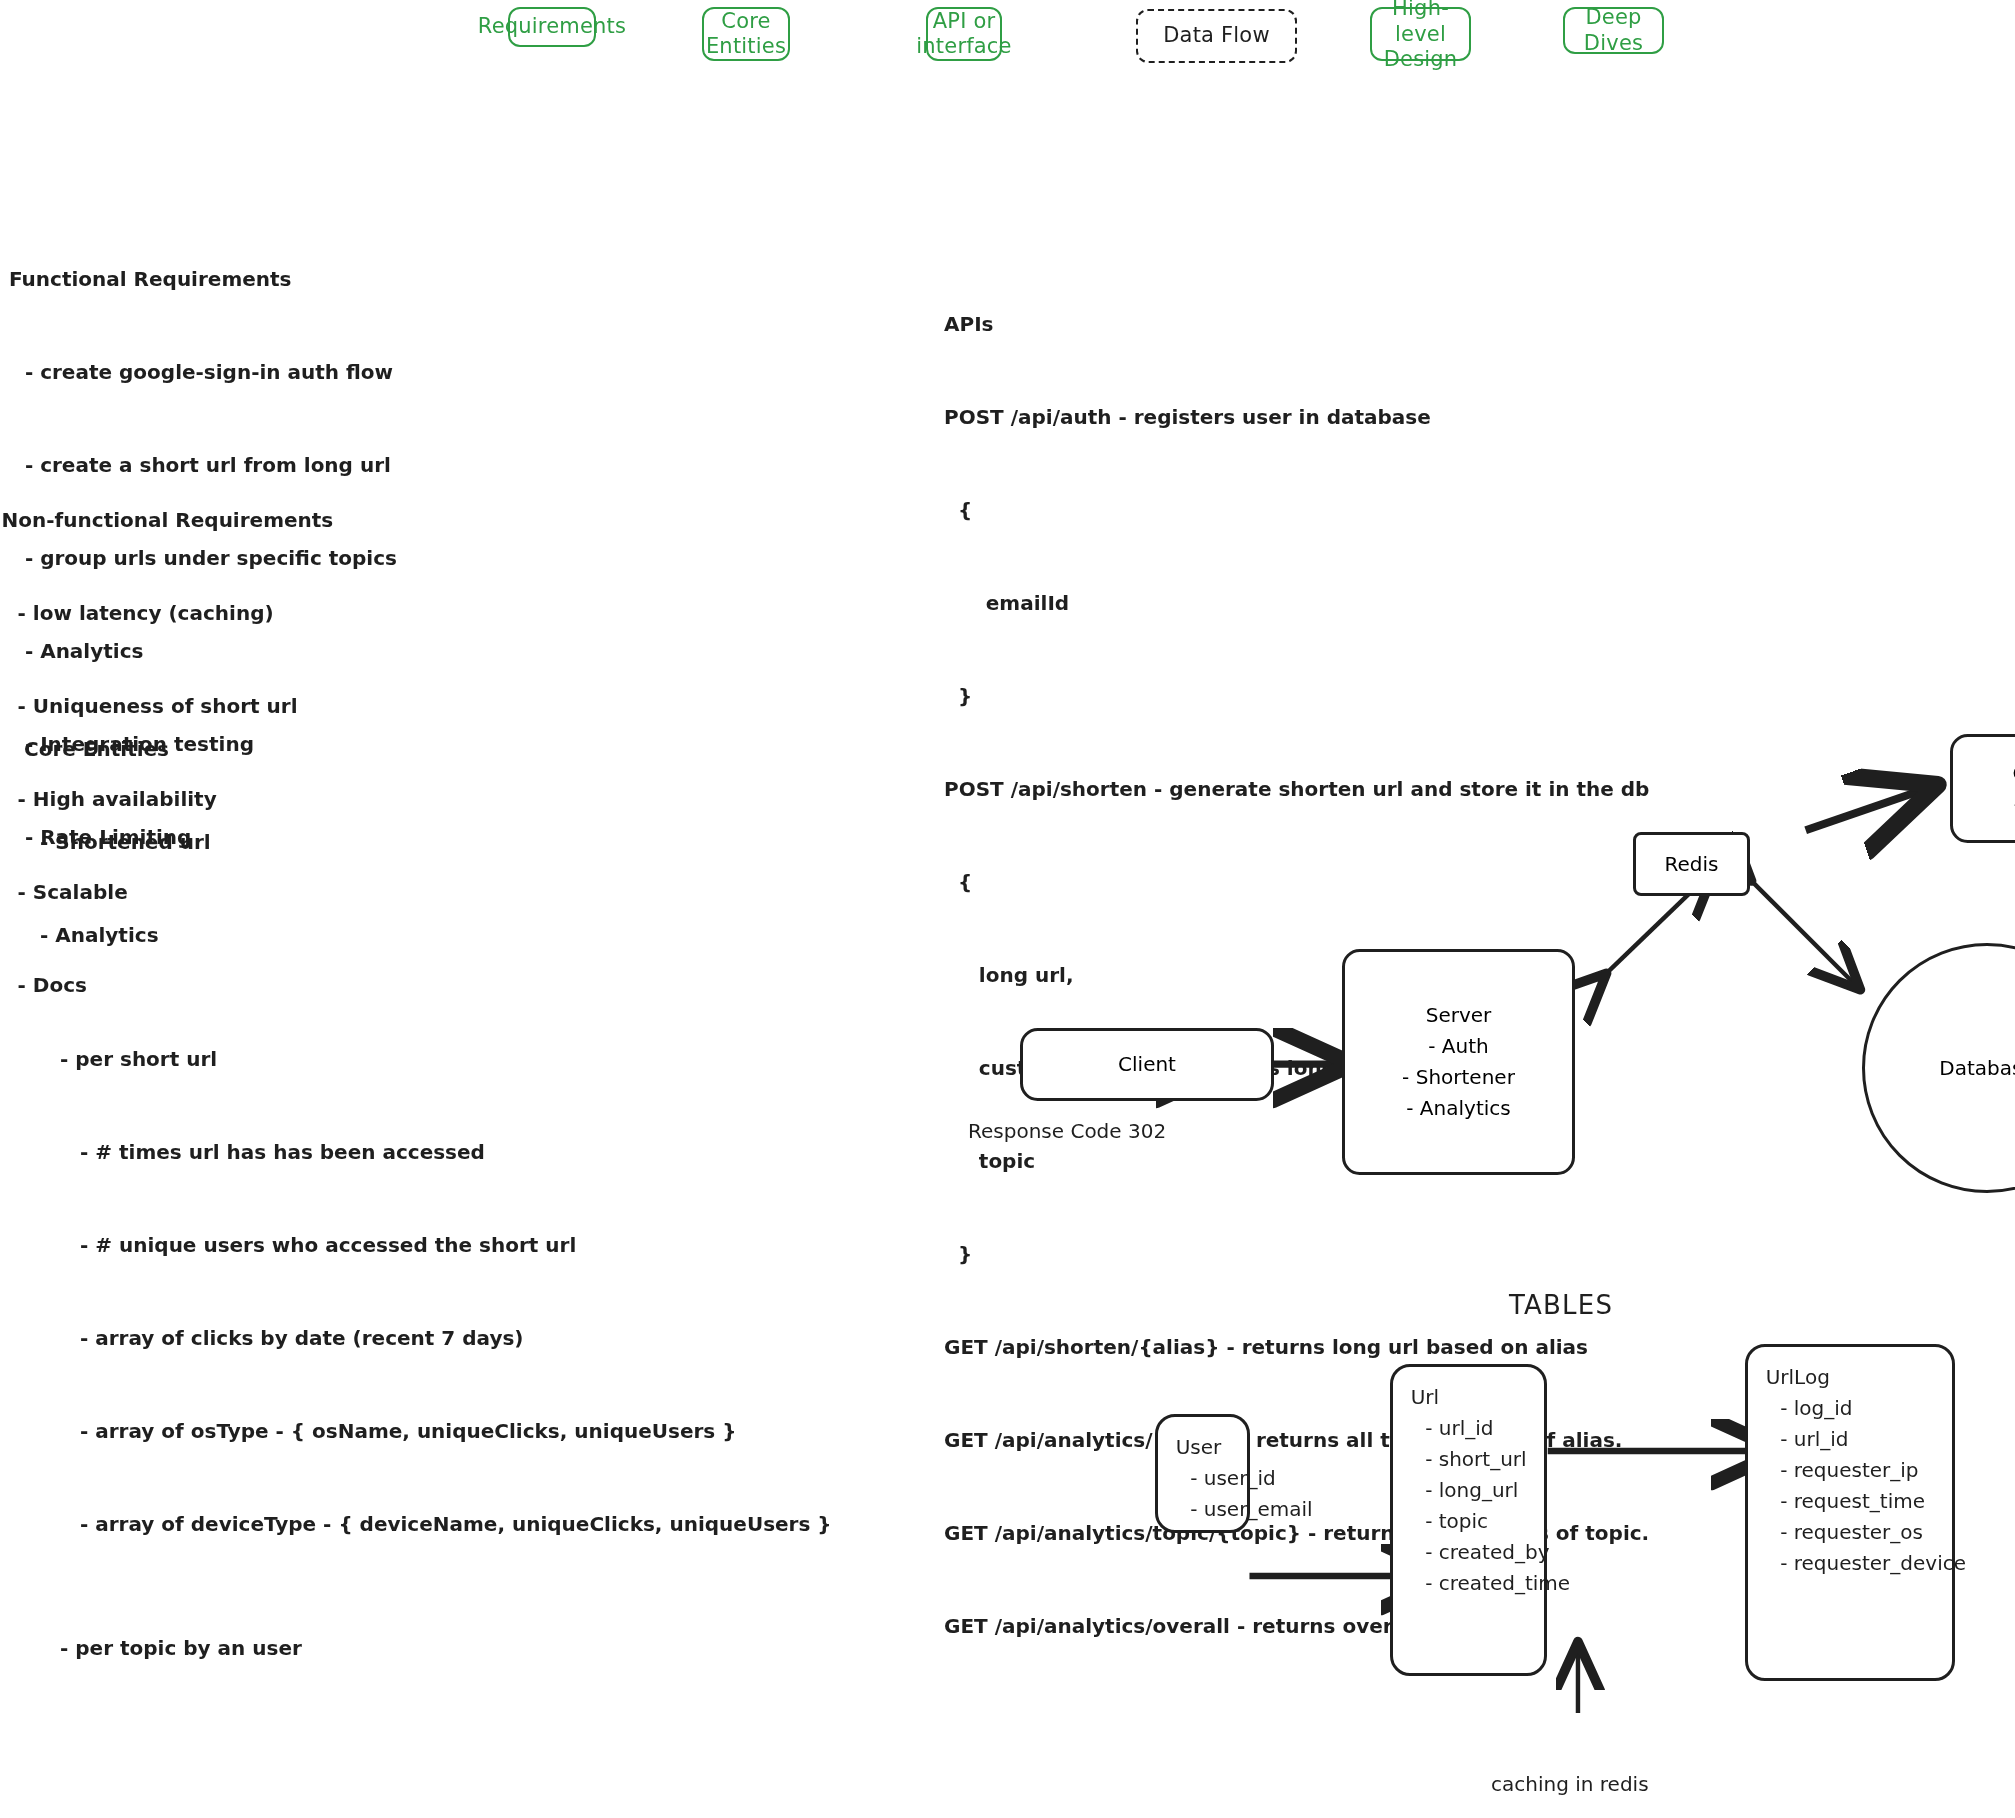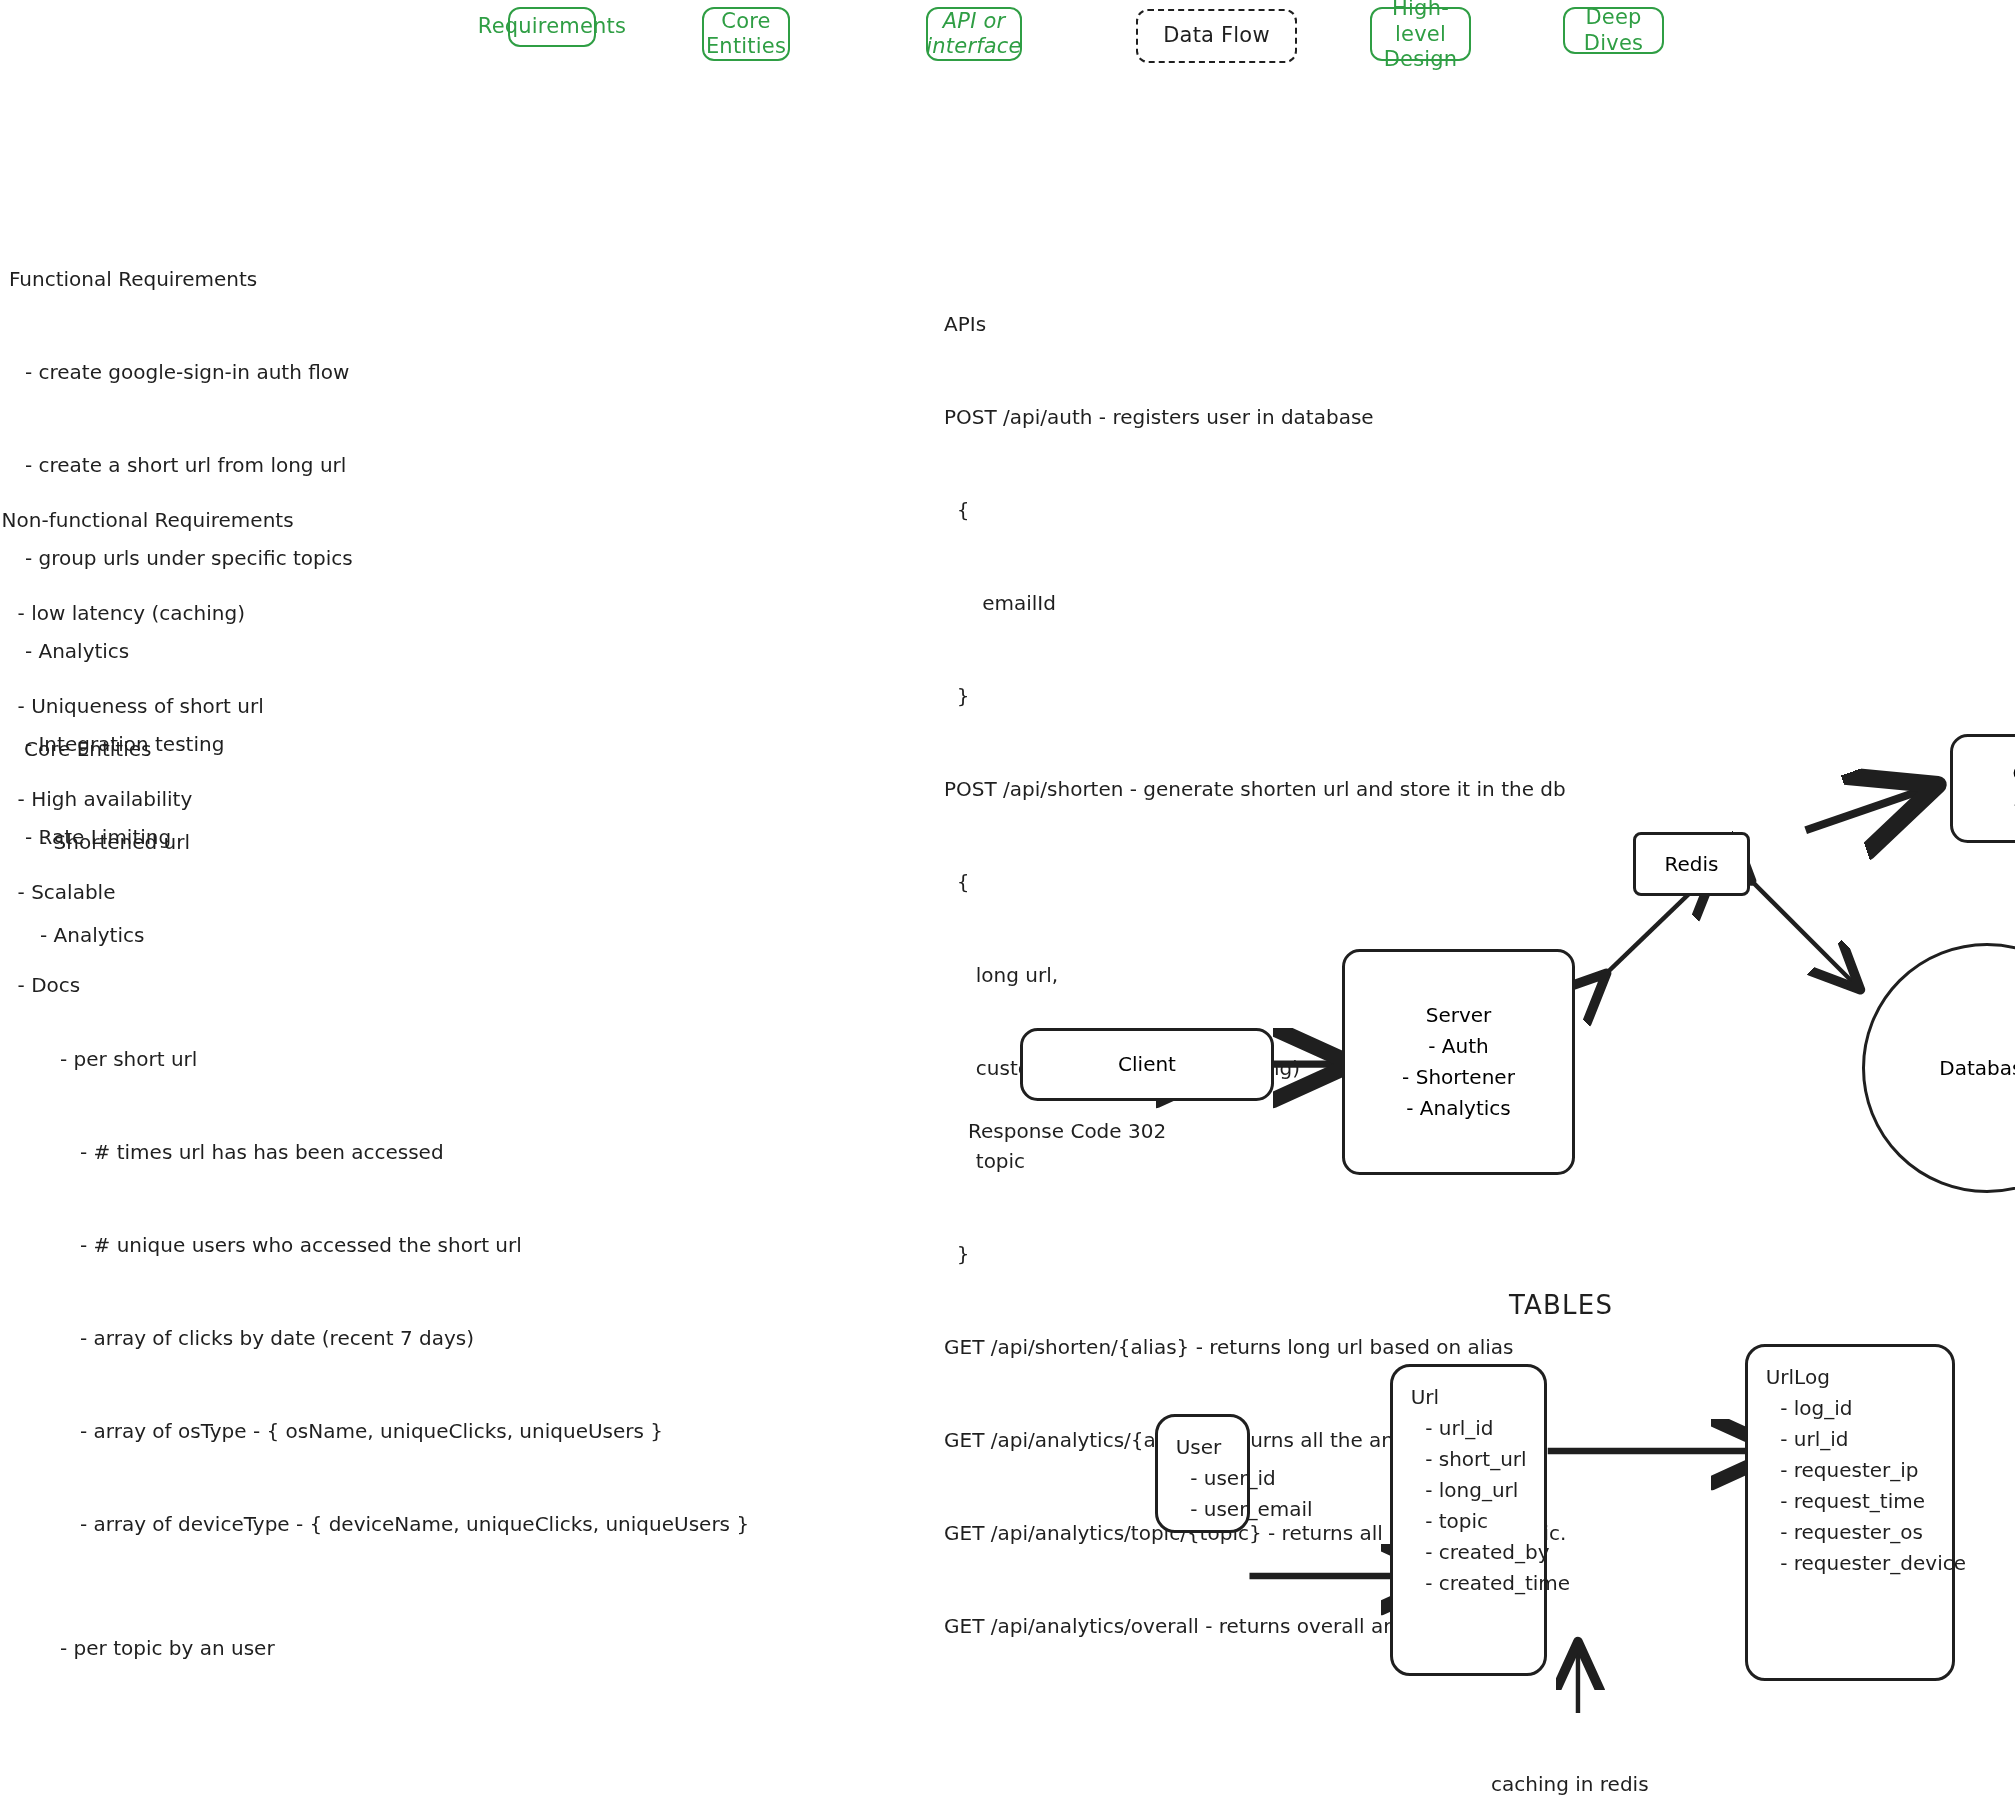--- a/index.html
+++ b/index.html
@@ -61,20 +61,21 @@
     letter-spacing: 1.2px;
   }
 
   .text-block {
     position: absolute;
     color: #1f1f1f;
     font-family: "DejaVu Sans", sans-serif;
     font-size: 20px;
     line-height: 31px;
     white-space: pre;
+    font-weight: bold;
   }
   .text-block .ln { display: block; white-space: pre; }
   .i0 { padding-left: 0px; }
   .i1 { padding-left: 16px; }
   .i2 { padding-left: 36px; }
   .i3 { padding-left: 56px; }
 
   
   .node {
     position: absolute;
@@ -124,21 +125,21 @@
 <div id="board">
 
   <div class="nav-row">
     <div class="nav-pill" style="left:508px; top:7.3px; width:88px; height:40px;">
       <span>Requirements</span>
     </div>
     <div class="nav-pill" style="left:702px; top:7.3px; width:88px; height:54px;">
       <span>Core
 Entities</span>
     </div>
-    <div class="nav-pill" style="left:926px; top:7.3px; width:96px; height:54px;font-style:italic;">
+    <div class="nav-pill" style="left:926px; top:7.3px; width:76px; height:54px;">
       <span>API or
 interface</span>
     </div>
     <div class="nav-pill dashed" style="left:1136px; top:8.9px; width:161px; height:54px;">
       <span>Data Flow</span>
     </div>
     <div class="nav-pill" style="left:1370px; top:7.3px; width:101px; height:54px;">
       <span>High-level
 Design</span>
     </div>

